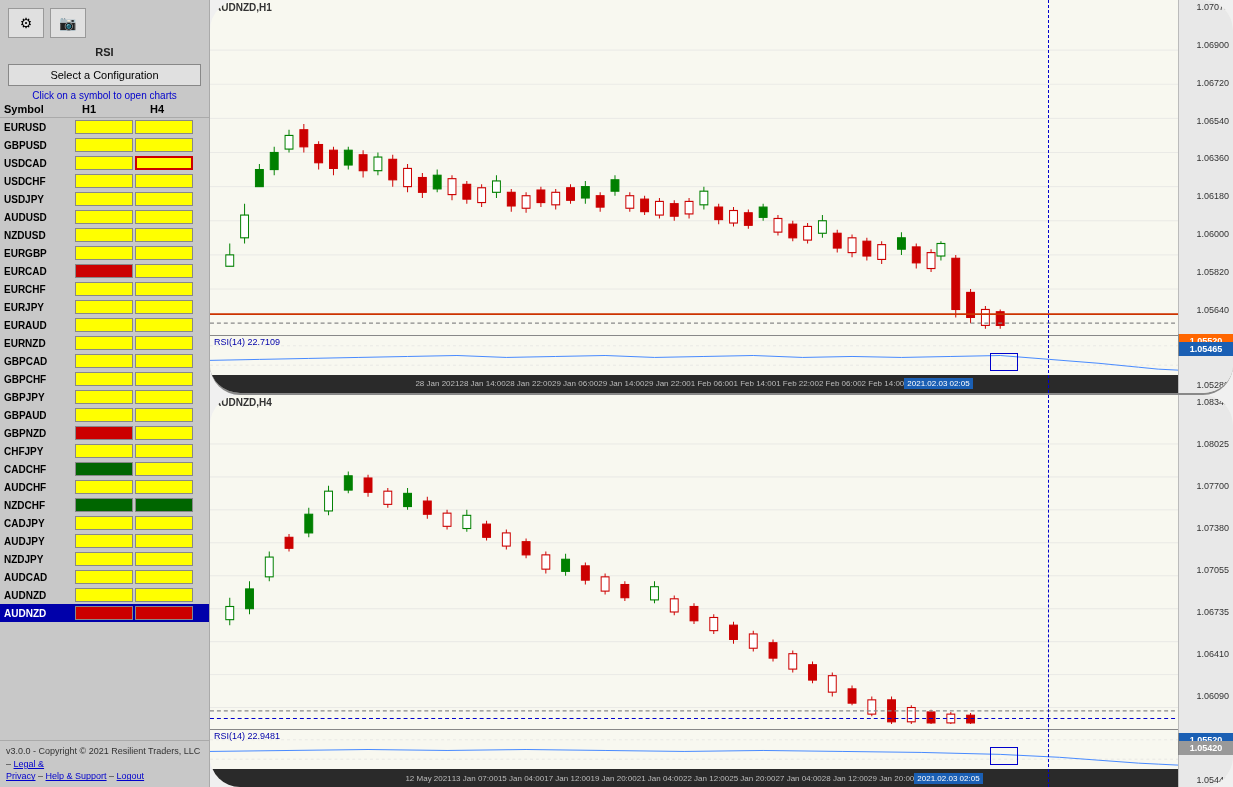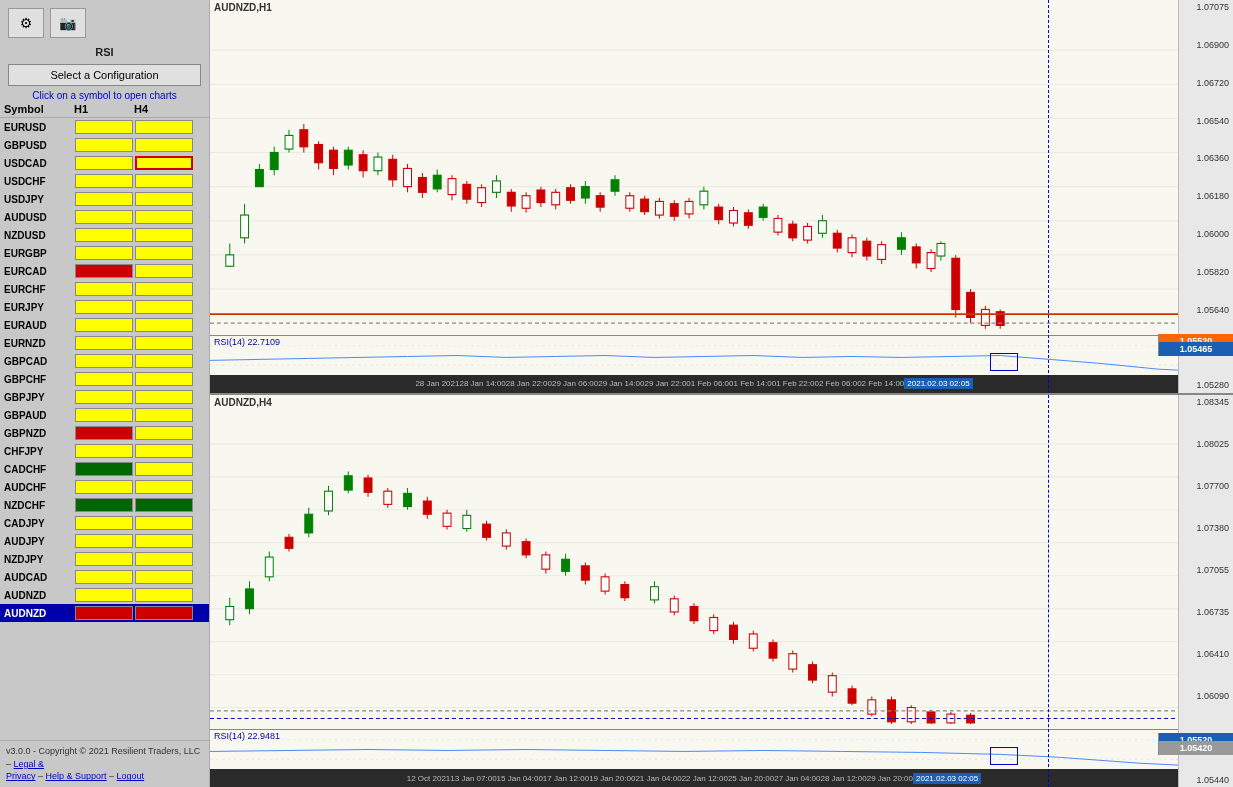--- a/index.html
+++ b/index.html
@@ -77,20 +77,21 @@
       overflow-x: hidden;
     }
     .symbol-header-row {
       display: grid;
       grid-template-columns: 70px 60px 60px;
       padding: 2px 4px;
       font-weight: bold;
       font-size: 11px;
       background: #c8c8c8;
       border-bottom: 1px solid #aaa;
+      gap: 8px;
     }
     .symbol-row {
       display: grid;
       grid-template-columns: 70px 60px 60px;
       padding: 1px 4px;
       cursor: pointer;
       align-items: center;
     }
     .symbol-row.active { background: #0000aa; color: white; }
     .symbol-row.active .sym-name { color: white; }
@@ -124,20 +125,21 @@
       overflow: hidden;
     }
 
     
     .chart-panel {
       flex: 1;
       position: relative;
       background: #f8f8f0;
       border-bottom: 2px solid #888;
       overflow: hidden;
+      border-radius: 30px;
     }
 
     .chart-title {
       position: absolute;
       top: 2px;
       left: 4px;
       font-size: 10px;
       font-weight: bold;
       color: #333;
       z-index: 10;
@@ -220,21 +222,21 @@
       width: 1px;
       background: transparent;
       border-left: 1px dashed #0000cc;
       z-index: 8;
     }
 
     
     .price-badge {
       position: absolute;
       right: 0;
-      width: 75px;
+      width: 55px;
       height: 14px;
       display: flex;
       align-items: center;
       justify-content: center;
       font-size: 9px;
       font-weight: bold;
       z-index: 15;
       border-left: 1px solid #888;
     }
     .price-badge-orange { background: #ff6600; color: white; }
@@ -824,21 +826,21 @@
       <span class="price-label">1.07380</span>
       <span class="price-label">1.07055</span>
       <span class="price-label">1.06735</span>
       <span class="price-label">1.06410</span>
       <span class="price-label">1.06090</span>
       <span class="price-label">1.05765</span>
       <span class="price-label">1.05440</span>
     </div>
 
     <div class="time-axis">
-      <span class="time-label">12 Oct 2021</span>
+      <span class="time-label">12 May 2021</span>
       <span class="time-label">13 Jan 07:00</span>
       <span class="time-label">15 Jan 04:00</span>
       <span class="time-label">17 Jan 12:00</span>
       <span class="time-label">19 Jan 20:00</span>
       <span class="time-label">21 Jan 04:00</span>
       <span class="time-label">22 Jan 12:00</span>
       <span class="time-label">25 Jan 20:00</span>
       <span class="time-label">27 Jan 04:00</span>
       <span class="time-label">28 Jan 12:00</span>
       <span class="time-label">29 Jan 20:00</span>

